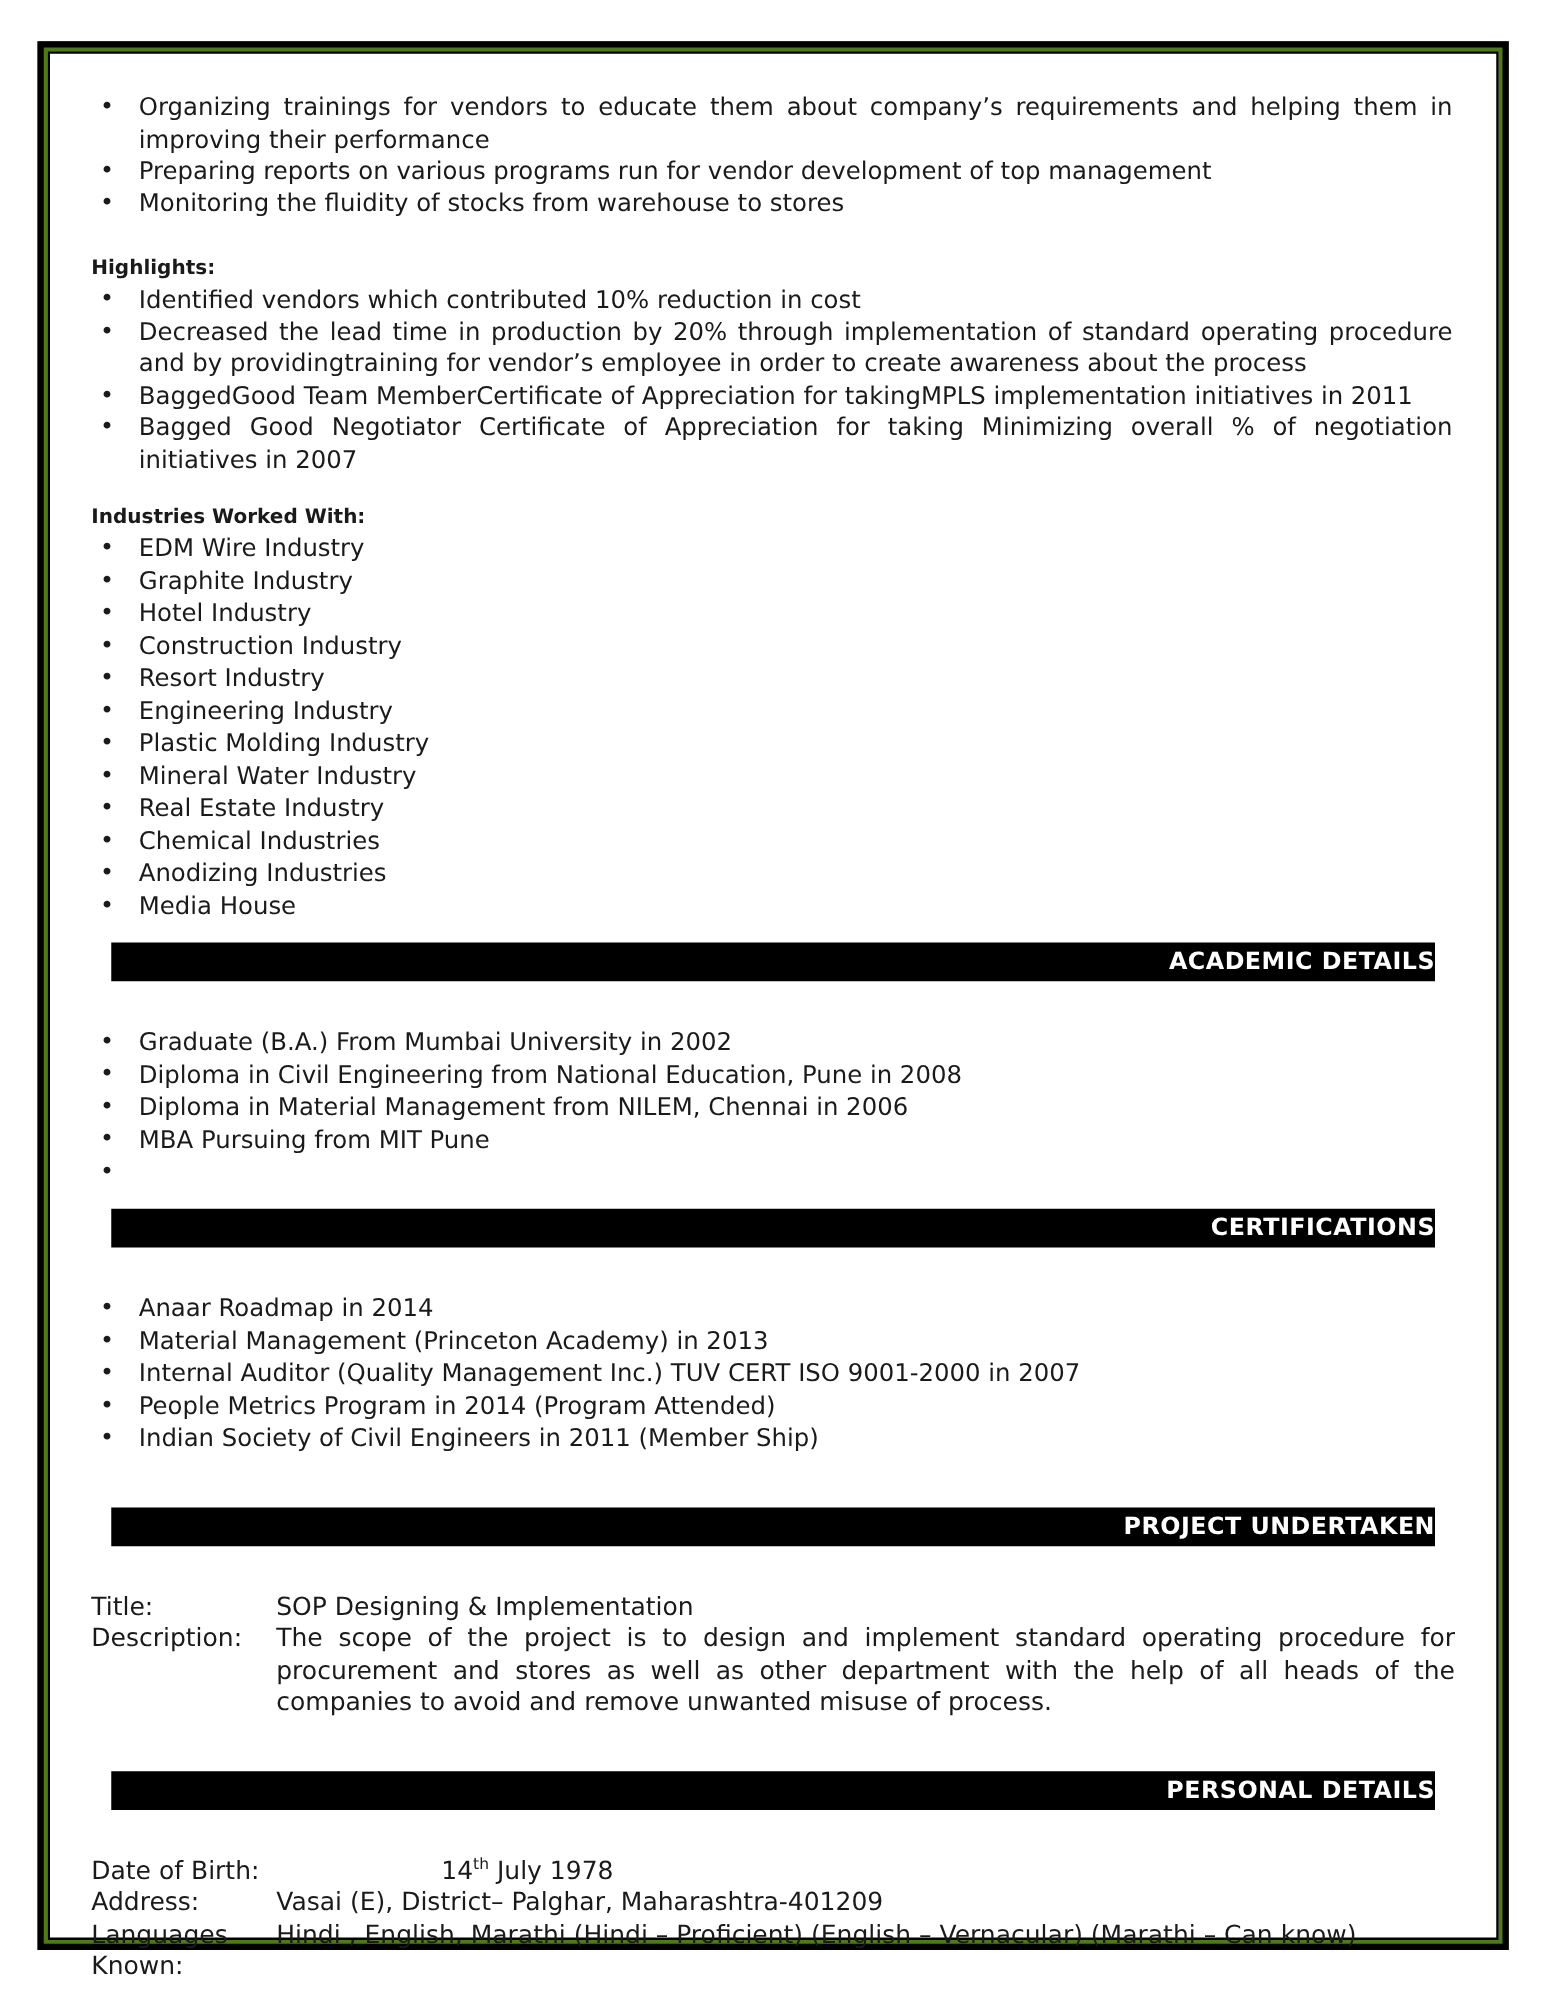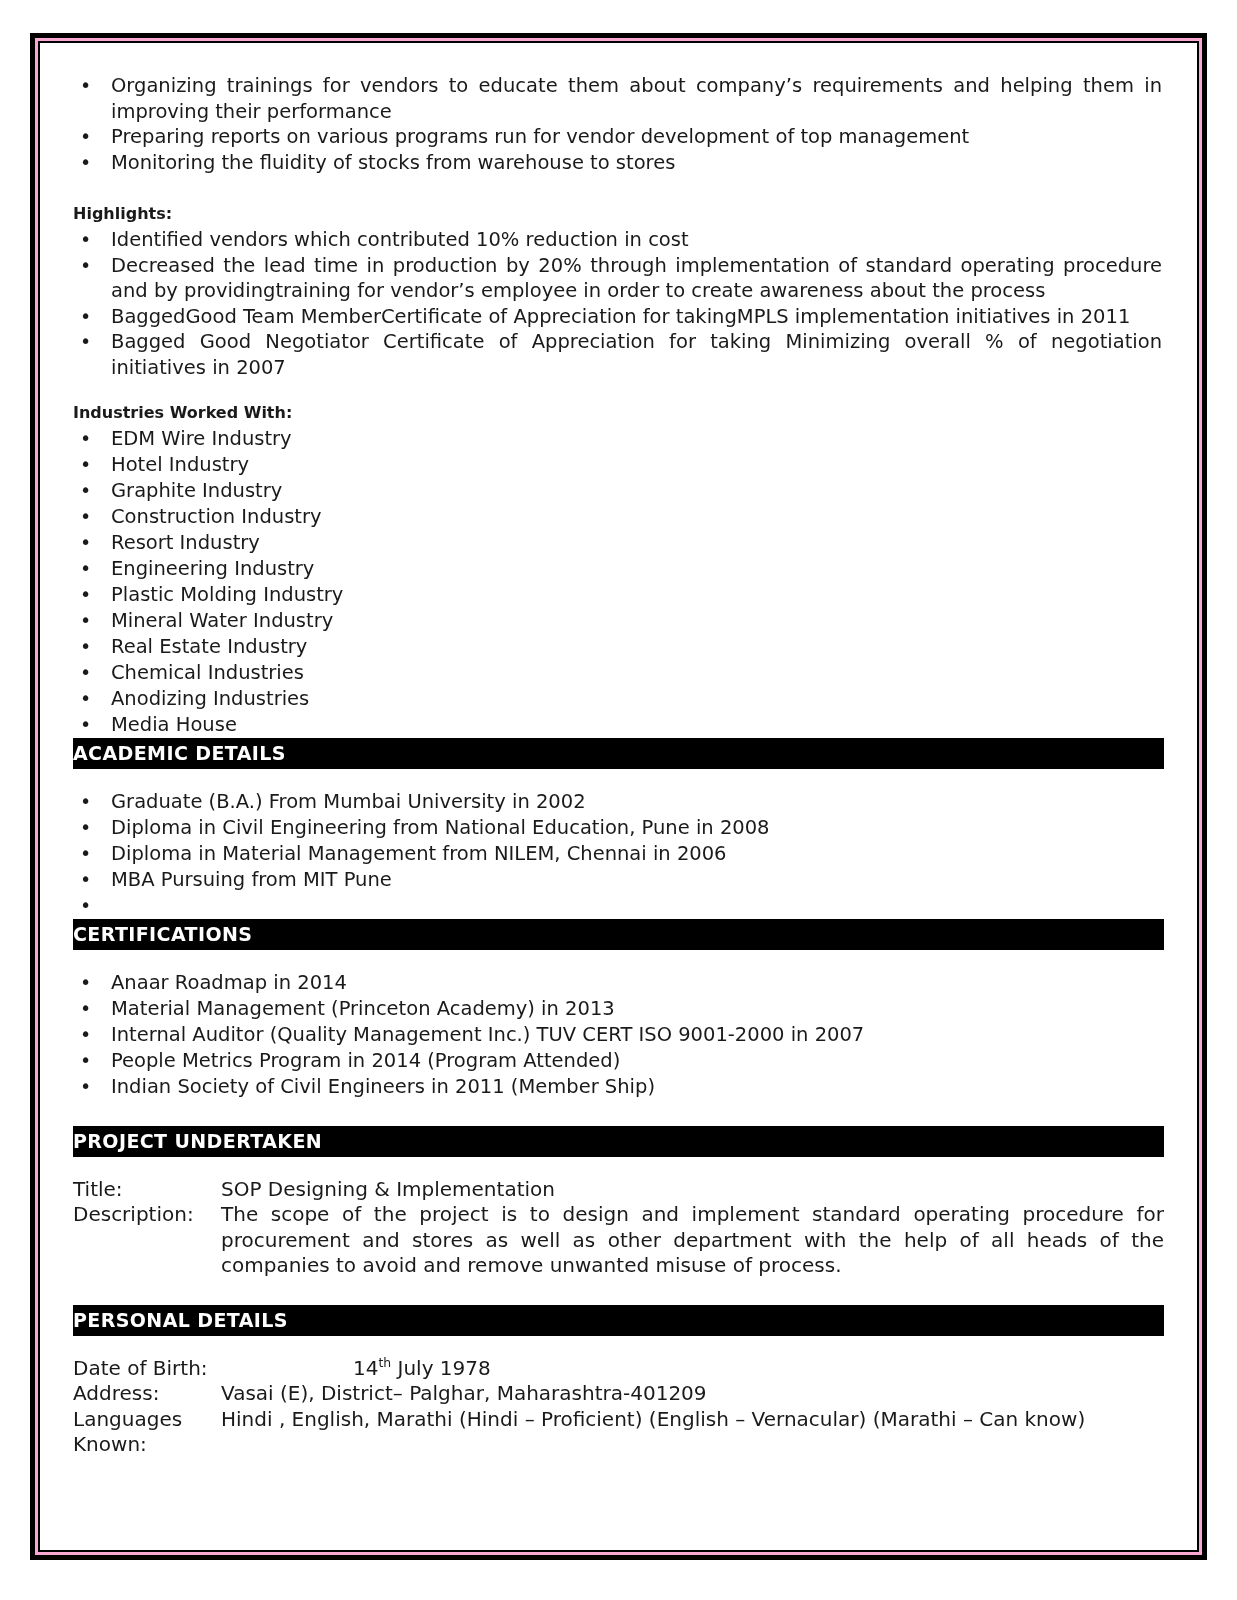--- a/index.html
+++ b/index.html
@@ -17,21 +17,21 @@
 
   
   .page-frame {
     position: absolute;
     left: 30px;
     top: 33px;
     width: 1177px;
     height: 1527px;
     box-sizing: border-box;
     border: 5px solid #000000;
-    background: #f9a8d4;
+    background: #4d7c0f;
   }
   .page-frame-inner {
     position: absolute;
     left: 3px;
     top: 3px;
     right: 3px;
     bottom: 3px;
     border: 2px solid #000000;
     background: #ffffff;
     box-sizing: border-box;
@@ -92,23 +92,23 @@
   .gap-sm { height: 20px; }
   .gap-md { height: 26px; }
 
   
   .band {
     background: #000000;
     color: #ffffff;
     font-weight: bold;
     font-size: 19px;
     letter-spacing: 0.4px;
-    text-align: left;
+    text-align: right;
     padding: 5px 0 6px 0;
-    margin: 0;
+    margin: 16px;
     line-height: 20px;
   }
 
   
   .kv-row {
     display: flex;
     font-size: 20px;
     line-height: 25.5px;
     align-items: flex-start;
   }
@@ -146,22 +146,22 @@
     <li class="just"><span>Decreased the lead time in production by 20% through implementation of standard operating procedure and by providingtraining for vendor’s employee in order to create awareness about the process</span></li>
     <li class="just"><span>BaggedGood Team MemberCertificate of Appreciation for takingMPLS implementation initiatives in 2011</span></li>
     <li class="just"><span>Bagged Good Negotiator Certificate of Appreciation for taking Minimizing overall % of negotiation initiatives in 2007</span></li>
   </ul>
 
   <div class="gap-sm"></div>
 
   <div class="sect-sub">Industries Worked With:</div>
   <ul class="bullets tight">
     <li><span>EDM Wire Industry</span></li>
+    <li><span>Graphite Industry</span></li>
     <li><span>Hotel Industry</span></li>
-    <li><span>Graphite Industry</span></li>
     <li><span>Construction Industry</span></li>
     <li><span>Resort Industry</span></li>
     <li><span>Engineering Industry</span></li>
     <li><span>Plastic Molding Industry</span></li>
     <li><span>Mineral Water Industry</span></li>
     <li><span>Real Estate Industry</span></li>
     <li><span>Chemical Industries</span></li>
     <li><span>Anodizing Industries</span></li>
     <li><span>Media House</span></li>
   </ul>

